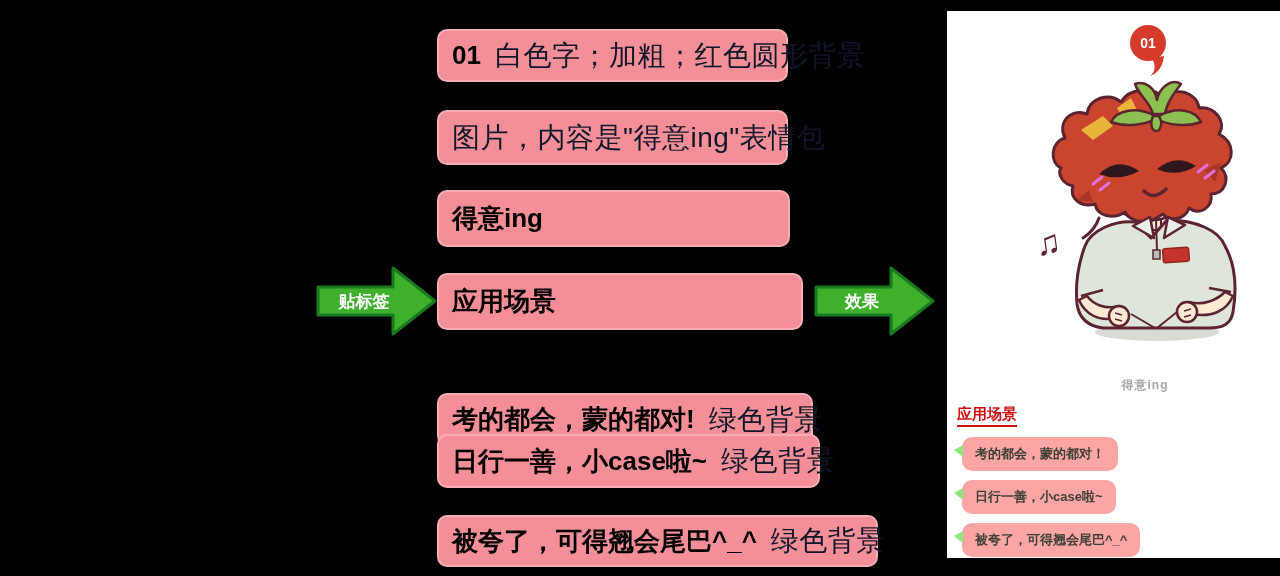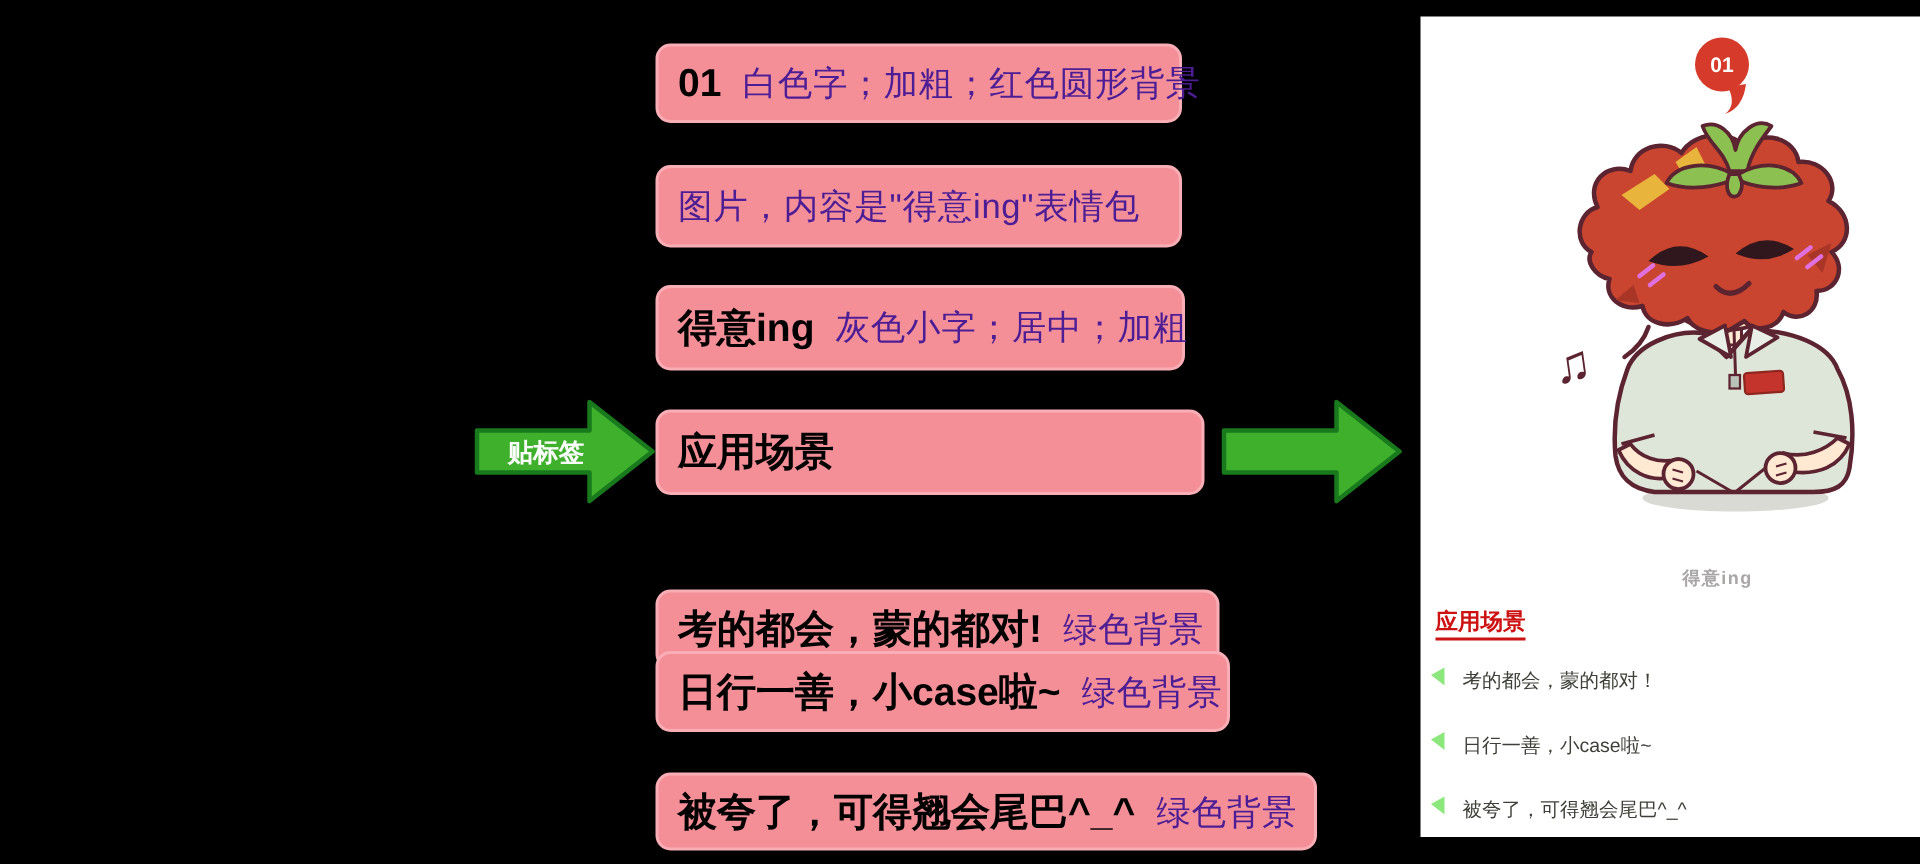--- a/index.html
+++ b/index.html
@@ -8,21 +8,21 @@
     font-family:"Liberation Sans","DejaVu Sans",sans-serif;
   }
   
   .pink-box{
     position:absolute;left:437px;box-sizing:border-box;
     background:#f48f98;border:2px solid #f9aeb5;border-radius:10px;
     display:flex;align-items:center;padding:0 13px;white-space:nowrap;
   }
   .pink-box .content{font-weight:bold;color:#000;font-size:26px;}
   .pink-box .content:not(:empty){margin-right:14px;}
-  .pink-box .desc{color:#4c1d95;font-size:23px;letter-spacing:.5px;}
+  .pink-box .desc{color:#0f172a;font-size:28px;letter-spacing:.5px;}
   
   .arrow{position:absolute;width:122px;height:74px;}
   .arrow svg{position:absolute;left:0;top:0;}
   .arrow .arrow-label{
     position:absolute;left:6px;top:0;height:74px;width:84px;display:flex;
     align-items:center;justify-content:center;color:#fff;font-weight:bold;font-size:17px;
   }
   
   .panel{position:absolute;left:947px;top:11px;width:333px;height:547px;background:#fff;}
   .badge{position:absolute;left:1124px;top:23px;width:48px;height:54px;}
@@ -30,22 +30,22 @@
   .illustration{position:absolute;left:1005px;top:70px;}
   .caption{
     position:absolute;left:1085px;top:377px;width:120px;text-align:center;
     color:#a9a6a6;font-weight:bold;font-size:12px;letter-spacing:1px;
   }
   .section-heading{
     position:absolute;left:957px;top:405px;color:#cc1212;font-weight:bold;font-size:15px;
     border-bottom:2px solid #cc1212;padding-bottom:1px;
   }
   .bubble{
-    position:absolute;left:962px;background:#ffffff;border-radius:10px;
-    padding:8px 13px;font-size:13px;font-weight:normal;color:#3d4038;white-space:nowrap;
+    position:absolute;left:962px;background:#fca5a5;border-radius:10px;
+    padding:8px 13px;font-size:13px;font-weight:bold;color:#3d4038;white-space:nowrap;
   }
   .bubble::before{
     content:"";position:absolute;left:-8px;top:8px;width:0;height:0;
     border-top:5px solid transparent;border-bottom:7px solid transparent;
     border-right:9px solid #8ce87d;
   }
 </style>
 </head>
 <body>
 
@@ -54,21 +54,20 @@
   <div class="pink-box" style="top:29px;width:351px;height:53px;">
     <span class="content">01</span>
     <span class="desc">白色字；加粗；红色圆形背景</span>
   </div>
   <div class="pink-box" style="top:110px;width:351px;height:55px;">
     <span class="content"></span>
     <span class="desc">图片，内容是"得意ing"表情包</span>
   </div>
   <div class="pink-box" style="top:190px;width:353px;height:57px;">
     <span class="content">得意ing</span>
-    <span class="desc">灰色小字；居中；加粗</span>
   </div>
   <div class="pink-box" style="top:273px;width:366px;height:57px;">
     <span class="content">应用场景</span>
   </div>
   <div class="pink-box" style="top:355px;width:376px;height:53px;margin-top:38px;">
     <span class="content">考的都会，蒙的都对!</span>
     <span class="desc">绿色背景</span>
   </div>
   <div class="pink-box" style="top:434px;width:383px;height:54px;">
     <span class="content">日行一善，小case啦~</span>
@@ -83,20 +82,21 @@
     <svg width="122" height="74" viewBox="0 0 122 74">
       <polygon points="2,23 77,23 77,4 119,37 77,70 77,51 2,51" fill="#3fb02c" stroke="#187a1d" stroke-width="3" stroke-linejoin="round"></polygon>
     </svg>
     <span class="arrow-label">贴标签</span>
   </div>
 
   <div class="arrow" style="left:814px;top:264px;">
     <svg width="122" height="74" viewBox="0 0 122 74">
       <polygon points="2,23 77,23 77,4 119,37 77,70 77,51 2,51" fill="#3fb02c" stroke="#187a1d" stroke-width="3" stroke-linejoin="round"></polygon>
     </svg>
+    <span class="arrow-label">效果</span>
   </div>
 
   <div class="panel"></div>
 
   <svg class="badge" viewBox="0 0 48 54">
     <circle cx="24" cy="20" r="18" fill="#d63a2a"></circle>
     <path d="M28,35 Q34,47 26,53 Q38,49 40,33 Z" fill="#d63a2a"></path>
     <text x="24" y="25" text-anchor="middle">01</text>
   </svg>
 

